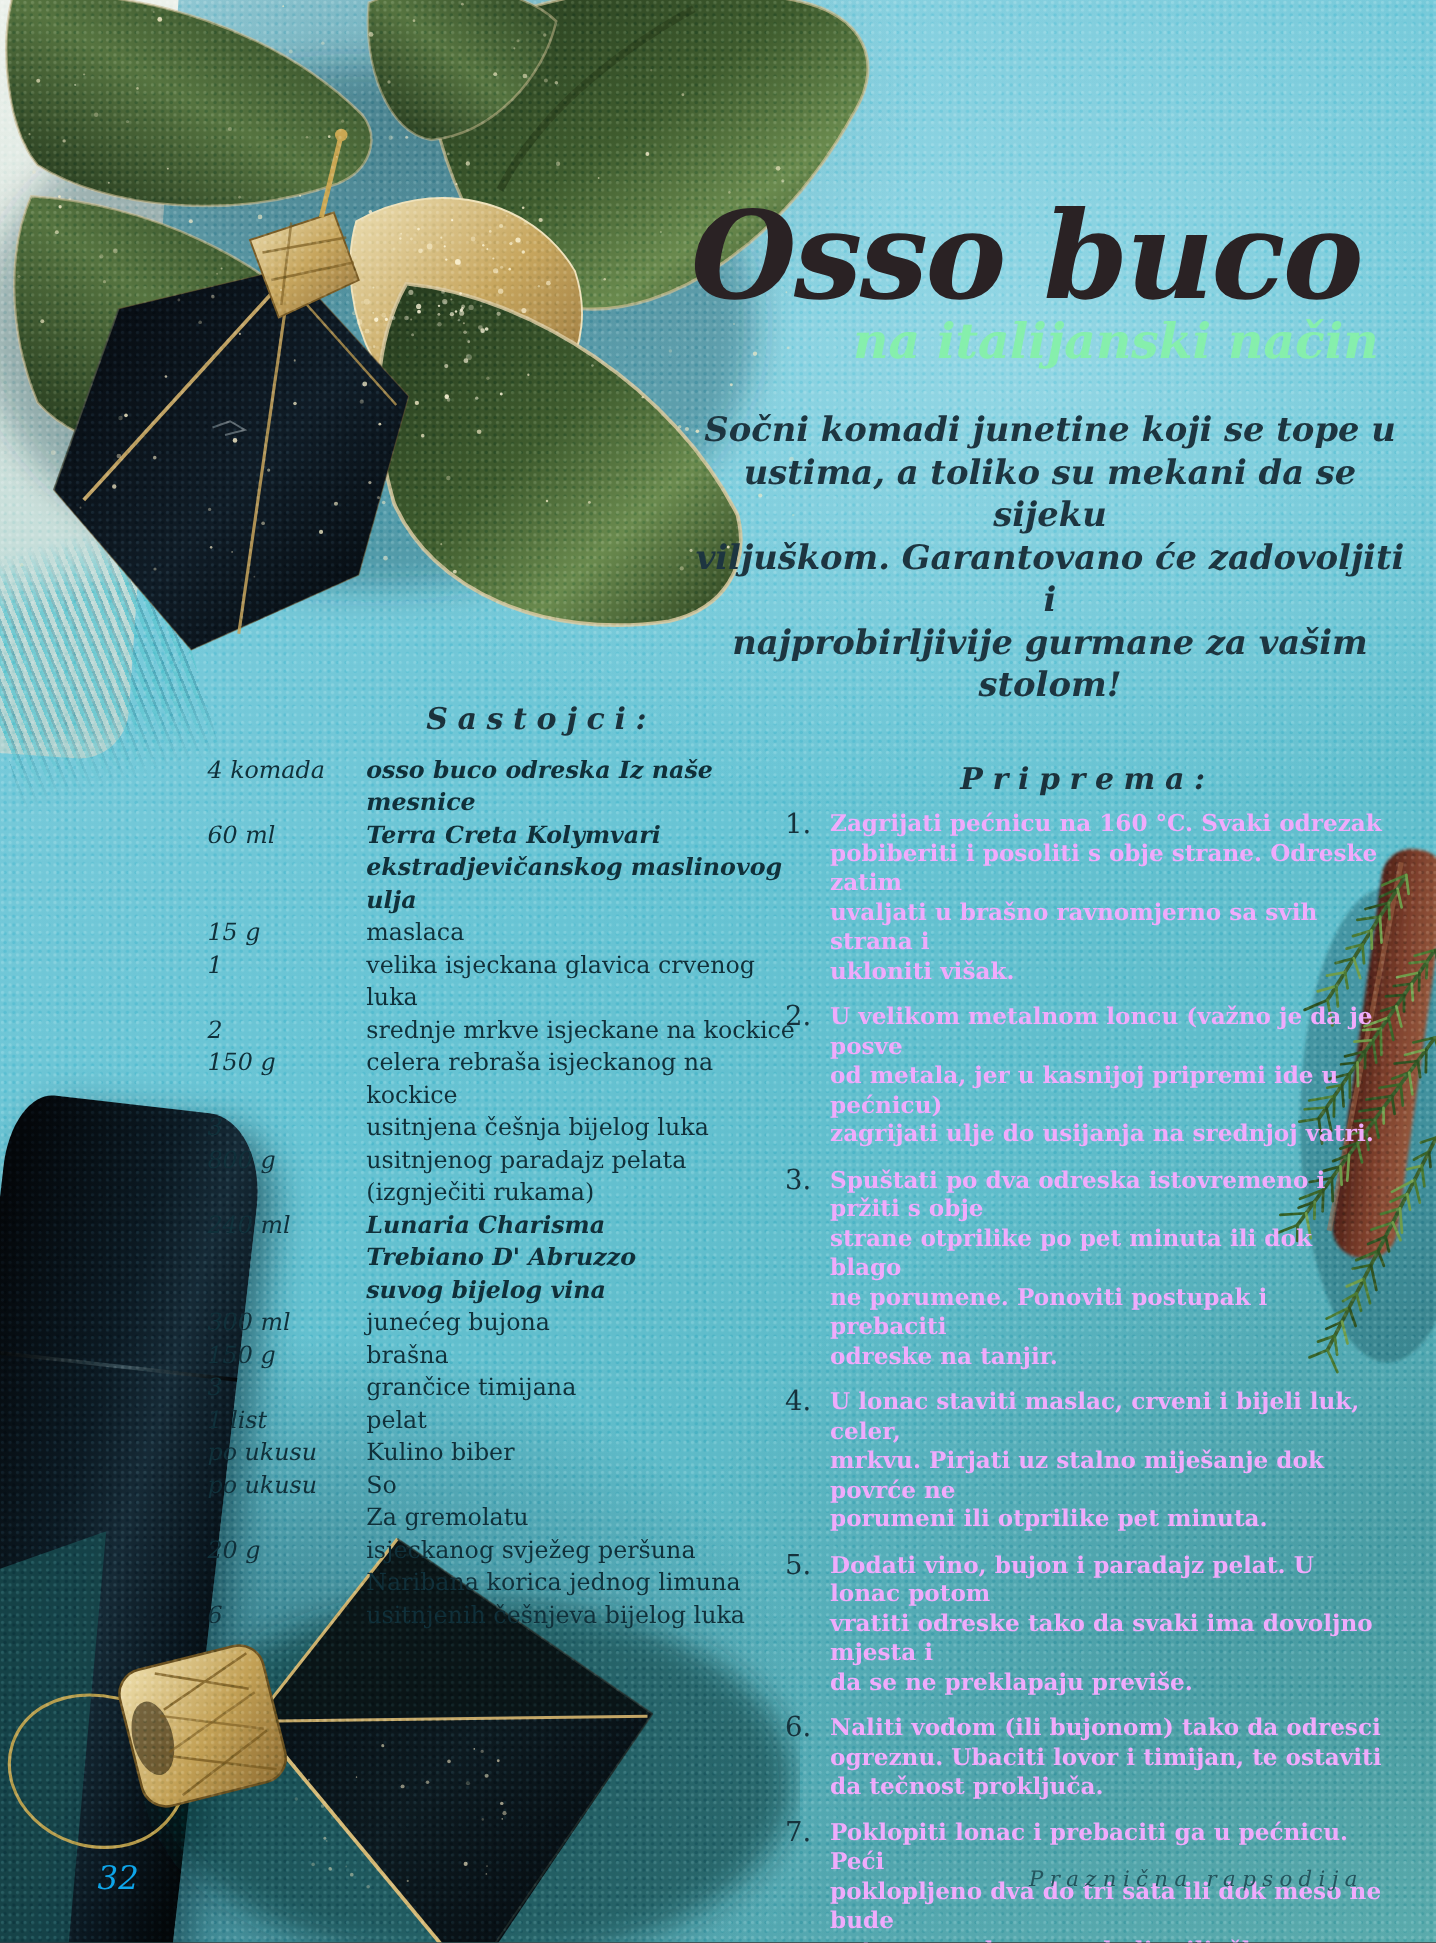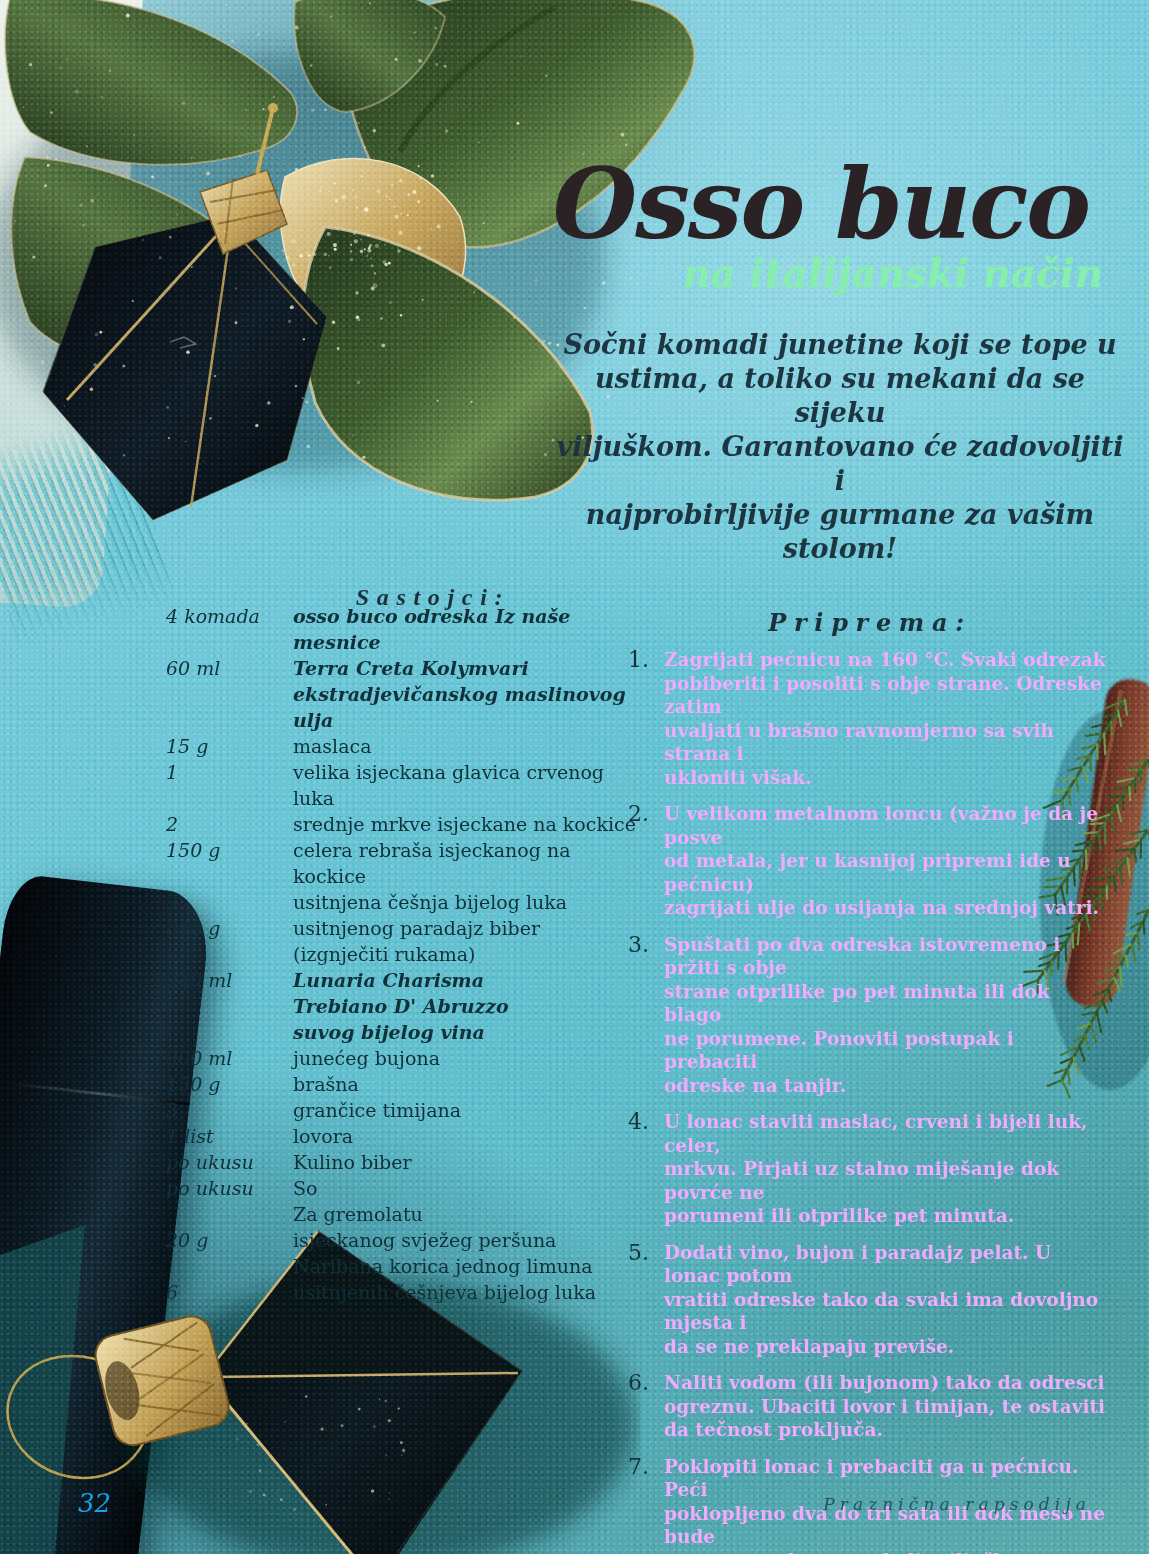--- a/index.html
+++ b/index.html
@@ -39,21 +39,21 @@
   .title{position:absolute;top:138px;right:44px;z-index:5;margin:16px;
       font-size:97px;line-height:1.05;font-style:italic;font-weight:700;
       letter-spacing:-2px;color:#2a2224;}
   .subtitle{position:absolute;top:250px;right:46px;z-index:5;margin:0;
       font-size:39px;font-style:italic;font-weight:600;color:#86efac;}
   .intro{position:absolute;left:550px;top:328px;width:580px;z-index:5;margin:0;
       font-size:27px;line-height:34px;font-style:italic;font-weight:600;
       text-align:center;white-space:pre-line;color:#1d3540;}
   .sec-head{position:absolute;z-index:5;font-size:24px;font-style:italic;font-weight:600;
       letter-spacing:.32em;text-align:center;color:#1b323c;}
-  #ing-head{left:233px;top:584px;width:400px;font-family:Liberation Serif, serif;}
+  #ing-head{left:233px;top:560px;width:400px;}
   #prep-head{left:630px;top:608px;width:480px;}
   .ing-grid{position:absolute;left:166px;top:603px;z-index:5;display:grid;
       grid-template-columns:112px 352px;column-gap:15px;
       font-size:19px;line-height:26px;color:#10303a;}
   .ing-grid .qty{font-style:italic;white-space:pre-line;}
   .ing-grid .txt{white-space:pre-line;}
   .ing-grid .txt.brand{font-style:italic;font-weight:700;}
   .steps{position:absolute;left:628px;top:648px;width:482px;z-index:5;
       display:flex;flex-direction:column;gap:13px;}
   .step{display:grid;grid-template-columns:32px 1fr;column-gap:4px;}
@@ -578,39 +578,39 @@
       <div class="qty">2</div>
       <div class="txt">srednje mrkve isjeckane na kockice</div>
 
       <div class="qty">150 g</div>
       <div class="txt">celera rebraša isjeckanog na kockice</div>
 
       <div class="qty">3</div>
       <div class="txt">usitnjena češnja bijelog luka</div>
 
       <div class="qty">800 g</div>
-      <div class="txt">usitnjenog paradajz biber
+      <div class="txt">usitnjenog paradajz pelata
 (izgnječiti rukama)</div>
 
       <div class="qty">240 ml</div>
       <div class="txt brand">Lunaria Charisma
 Trebiano D' Abruzzo
 suvog bijelog vina</div>
 
       <div class="qty">300 ml</div>
       <div class="txt">junećeg bujona</div>
 
       <div class="qty">150 g</div>
       <div class="txt">brašna</div>
 
       <div class="qty">3</div>
       <div class="txt">grančice timijana</div>
 
       <div class="qty">1 list</div>
-      <div class="txt">lovora</div>
+      <div class="txt">pelat</div>
 
       <div class="qty">po ukusu</div>
       <div class="txt">Kulino biber</div>
 
       <div class="qty">po ukusu</div>
       <div class="txt">So</div>
 
       <div class="qty"></div>
       <div class="txt">Za gremolatu</div>
 

